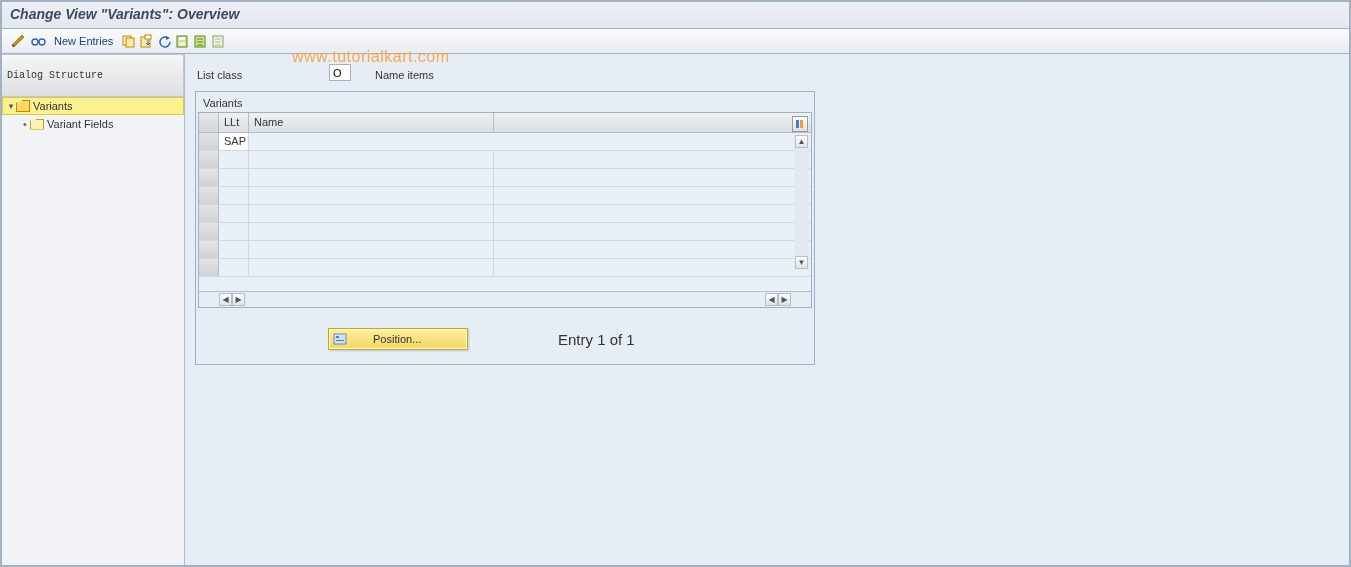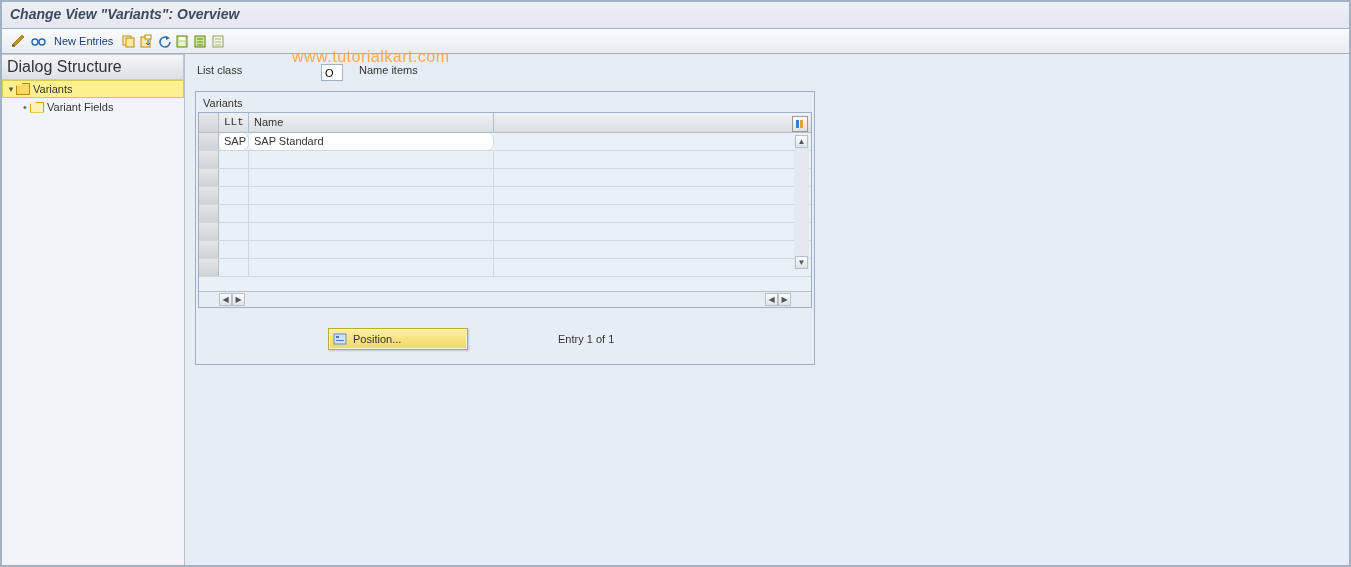--- a/index.html
+++ b/index.html
@@ -75,23 +75,24 @@
     width: 183px;
     border-right: 1px solid #b3becc;
     background: #f1f3f7;
     display: flex;
     flex-direction: column;
   }
   .tree-header {
     background: linear-gradient(#f6f6f6, #dde0e4);
     border: 1px solid #c0c7d0;
     border-left: none;
-    padding: 3px 5px;
-    font-size: 16px;
+    padding: 15px 5px;
+    font-size: 10px;
     color: #333;
+    font-family: Liberation Mono, monospace;
   }
   .tree-body {
     flex: 1;
     padding: 0;
     font-size: 11px;
   }
   .tree-row {
     display: flex;
     align-items: center;
     height: 18px;
@@ -120,22 +121,22 @@
   .bullet { width:10px; text-align:center; display:inline-block; color:#666; }
   .content-area {
     flex: 1;
     padding: 6px 10px;
     background: #e7edf5;
     display: flex;
     flex-direction: column;
   }
   .field-row {
     display: flex;
-    align-items: flex-start;
-    gap: 16px;
+    align-items: flex-end;
+    gap: 24px;
     padding: 4px 0 10px 0;
     font-size: 11px;
   }
   .field-label { width: 110px; padding-left: 2px; color:#333; }
   .field-input {
     border: 1px solid #a3b2c2;
     background: #fff;
     height: 17px;
     width: 22px;
     font-size: 11px;
@@ -174,21 +175,21 @@
     height: 20px;
     align-items: stretch;
   }
   .th {
     border-right: 1px solid #b3becc;
     padding: 3px 5px;
     font-size: 11px;
     color: #333;
   }
   .th.rowsel { width: 20px; padding:0; background:linear-gradient(#e8e8e8,#d2d5d9); }
-  .th.llt { width: 30px; font-family: Liberation Mono, monospace; }
+  .th.llt { width: 30px; }
   .th.name { width: 245px; }
   .table-config-btn {
     position: absolute;
     right: 3px;
     top: 3px;
     width: 16px;
     height: 16px;
     border: 1px solid #999;
     background: linear-gradient(#fff,#e0e0e0);
     cursor: pointer;
@@ -208,21 +209,21 @@
     background: #eaf0f8;
   }
   .tr .rowsel {
     width: 20px;
     background: linear-gradient(#e5e5e5,#cfd2d6);
     border-right: 1px solid #b3becc;
     cursor: pointer;
   }
   .tr .llt { width: 30px; }
   .tr .name { width: 245px; }
-  .tr.datarow .llt, .tr.datarow .name { background: #fff; border-radius: 6px; }
+  .tr.datarow .llt, .tr.datarow .name { background: #fff; }
   .vscroll {
     position: absolute;
     right: 2px;
     top: 22px;
     bottom: 22px;
     width: 15px;
     background: #e4e9f0;
     display: flex;
     flex-direction: column;
     align-items: center;
@@ -271,22 +272,22 @@
     padding: 3px 6px 3px 4px;
     border: 1px solid #bda92a;
     background: linear-gradient(#ffef9f,#f2d767);
     box-shadow: inset 0 0 0 1px #fff7c4, 1px 1px 2px rgba(0,0,0,0.15);
     width: 140px;
     cursor: pointer;
     font-size: 11px;
     color: #333;
     justify-content: flex-start;
   }
-  .position-btn .lbl { margin: 0 auto 0 0; }
-  .entry-text { font-size: 11px; color: #333; }
+  .position-btn .lbl { margin: 0 auto 0 20px; }
+  .entry-text { font-size: 15px; color: #333; }
 </style>
 </head>
 <body>
 
 <div class="outer">
   <div class="titlebar">Change View "Variants": Overview</div>
 
   <div class="toolbar">
     <span class="tb-btn">
       <svg width="16" height="16">
@@ -380,21 +381,20 @@
             <div class="table-config-btn">
               <svg>
                   <rect x="1" y="1" width="3" height="8" fill="#3b7fd4"></rect>
                   <rect x="5" y="1" width="3" height="8" fill="#e6a13a"></rect>
                 </svg>
             </div>
             <div class="table-body" id="table-body">
                 <div class="tr datarow">
                   <div class="rowsel"></div>
                   <div class="cell llt">SAP</div>
-                  <div class="cell name">SAP Standard</div>
                 </div>
                 <div class="tr">
                   <div class="rowsel"></div>
                   <div class="cell llt"></div>
                   <div class="cell name"></div>
                 </div>
                 <div class="tr">
                   <div class="rowsel"></div>
                   <div class="cell llt"></div>
                   <div class="cell name"></div>

